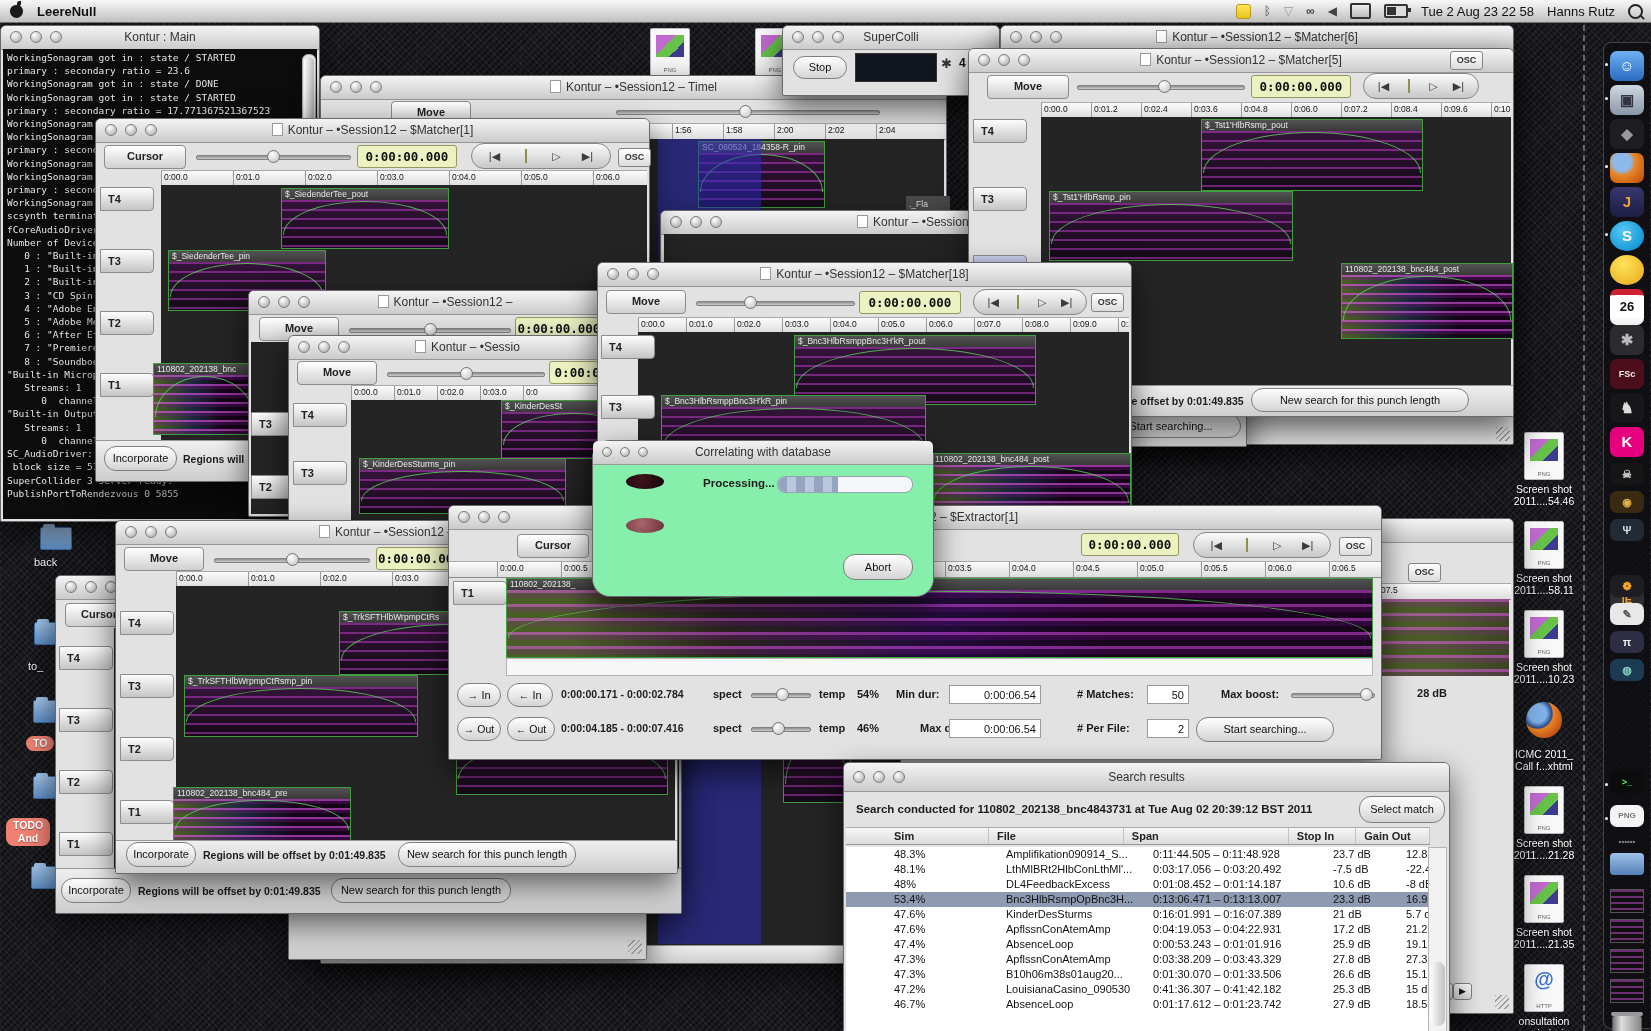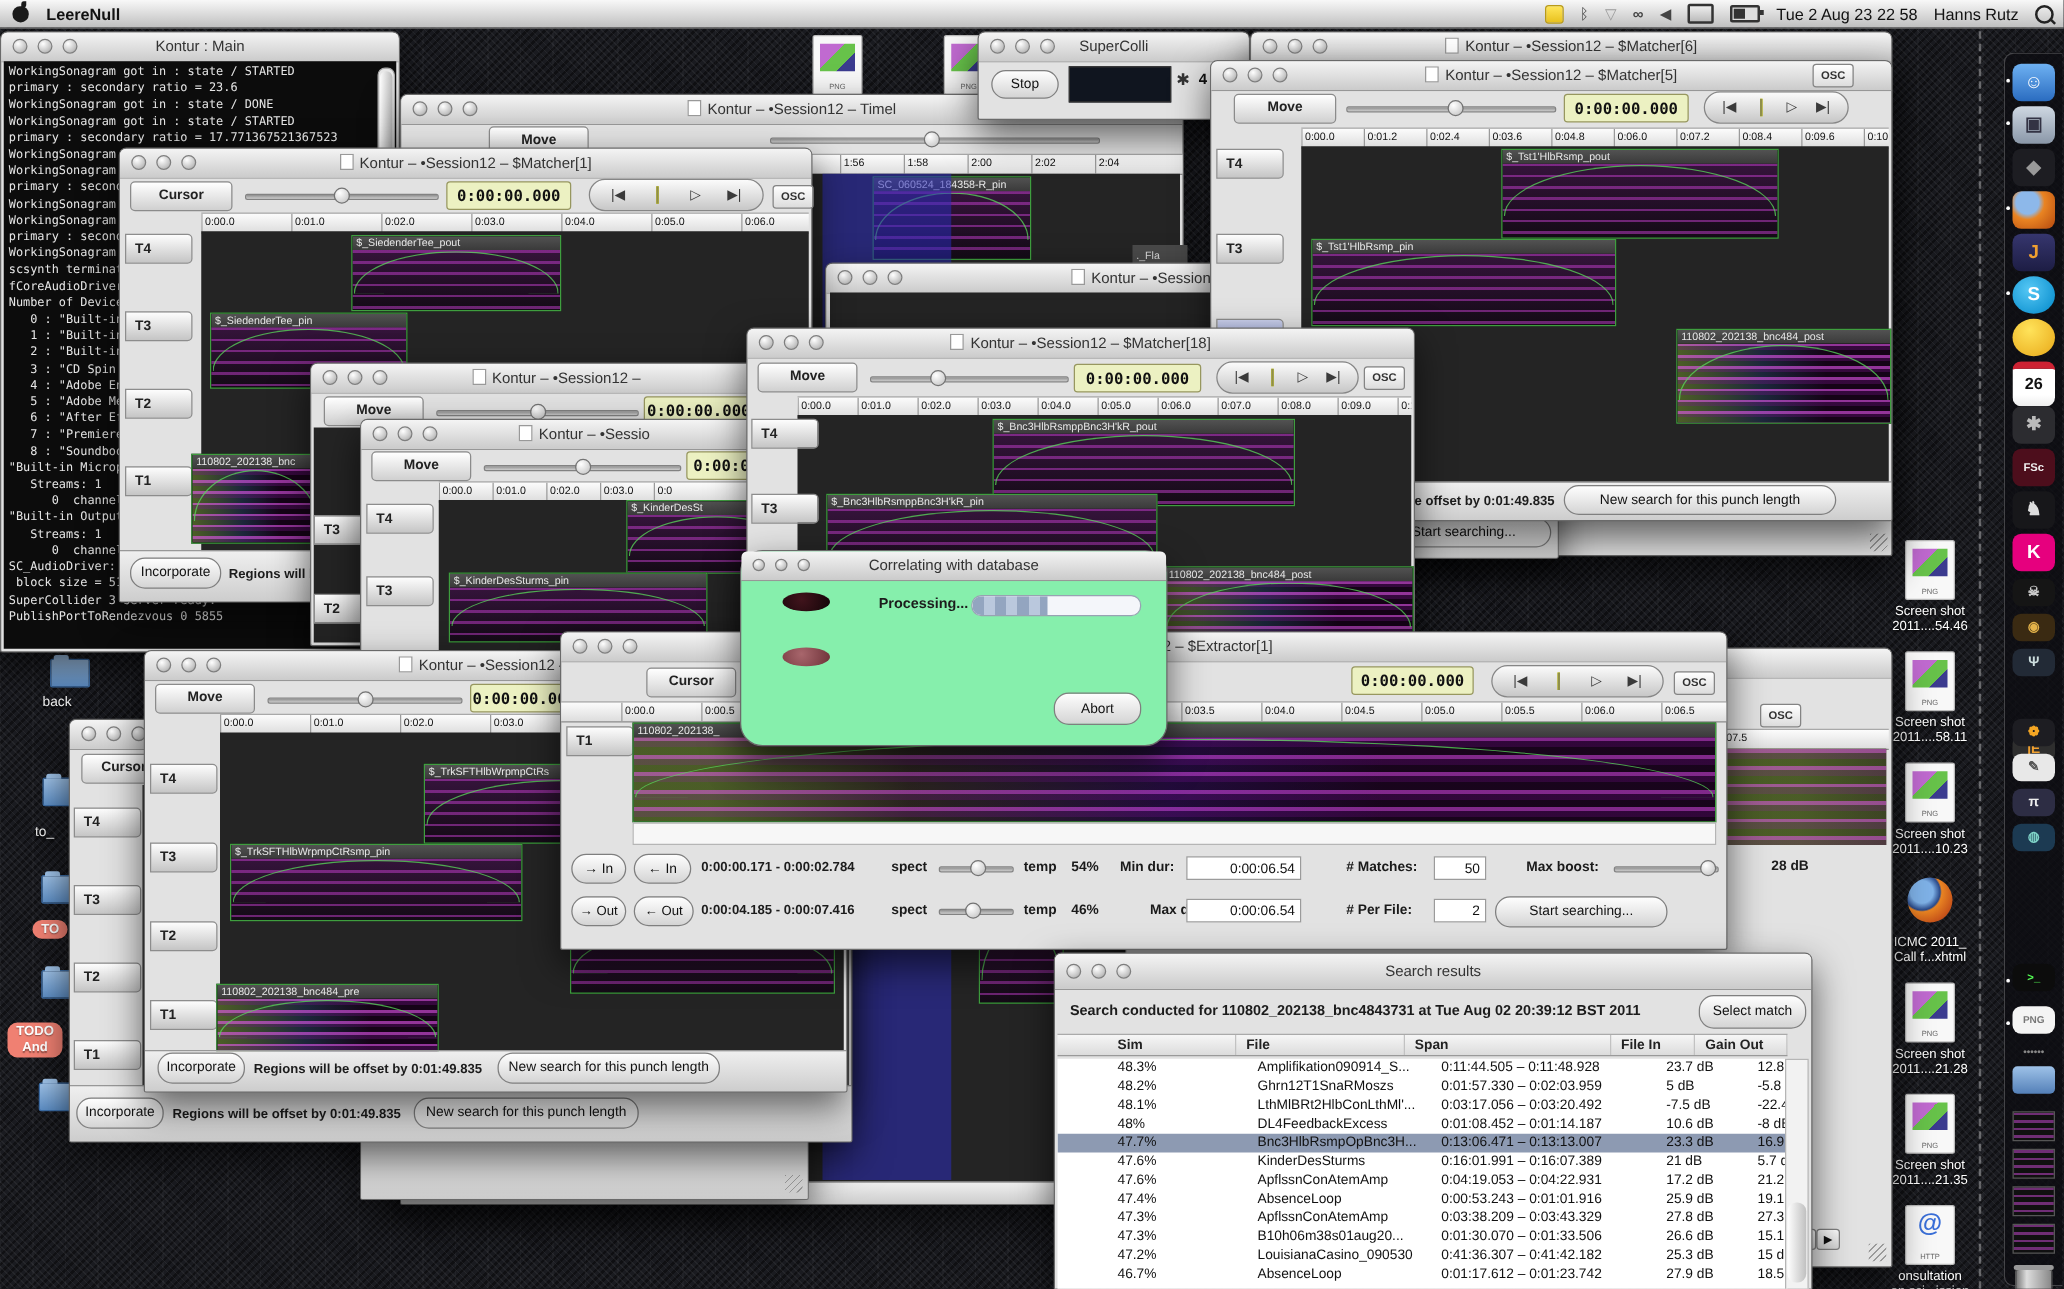--- a/index.html
+++ b/index.html
@@ -678,55 +678,48 @@
         <span class="lt"></span>
       </div>
     <div class="ttl" style="top:7px;">Search results</div>
   </div>
   <div class="note" style="left:12px;top:40px;font-size:11.5px;">Search conducted for 110802_202138_bnc4843731 at Tue Aug 02 20:39:12 BST 2011</div>
   <div class="btn" style="right:4px;top:33px;width:84px;height:25px;line-height:25px;">Select match</div>
   <div class="shead" style="left:2px;top:64px;width:584px;">
     <span class="c-sim">Sim</span>
       <span class="c-file">File</span>
       <span class="c-span">Span</span>
-      <span class="c-gi">File In</span>
+      <span class="c-gi">Stop In</span>
       <span class="c-go">Gain Out</span>
   </div>
   <div class="srows" style="left:2px;top:84px;width:584px;bottom:0;">
 
   <div class="srow">
       <span class="c-sim">48.3%</span>
         <span class="c-file">Amplifikation090914_S...</span>
         <span class="c-span">0:11:44.505 – 0:11:48.928</span>
         <span class="c-gi">23.7 dB</span>
         <span class="c-go">12.8 dB</span>
     </div>
       <div class="srow">
-      <span class="c-sim">48.2%</span>
-        <span class="c-file">Ghrn12T1SnaRMoszs</span>
-        <span class="c-span">0:01:57.330 – 0:02:03.959</span>
-        <span class="c-gi">5 dB</span>
-        <span class="c-go">-5.8 dB</span>
-    </div>
-      <div class="srow">
       <span class="c-sim">48.1%</span>
         <span class="c-file">LthMlBRt2HlbConLthMl'...</span>
         <span class="c-span">0:03:17.056 – 0:03:20.492</span>
         <span class="c-gi">-7.5 dB</span>
         <span class="c-go">-22.4 dB</span>
     </div>
       <div class="srow">
       <span class="c-sim">48%</span>
         <span class="c-file">DL4FeedbackExcess</span>
         <span class="c-span">0:01:08.452 – 0:01:14.187</span>
         <span class="c-gi">10.6 dB</span>
         <span class="c-go">-8 dB</span>
     </div>
       <div class="srow sel">
-      <span class="c-sim">47.7%</span>
+      <span class="c-sim">53.4%</span>
         <span class="c-file">Bnc3HlbRsmpOpBnc3H...</span>
         <span class="c-span">0:13:06.471 – 0:13:13.007</span>
         <span class="c-gi">23.3 dB</span>
         <span class="c-go">16.9 dB</span>
     </div>
       <div class="srow">
       <span class="c-sim">47.6%</span>
         <span class="c-file">KinderDesSturms</span>
         <span class="c-span">0:16:01.991 – 0:16:07.389</span>
         <span class="c-gi">21 dB</span>

